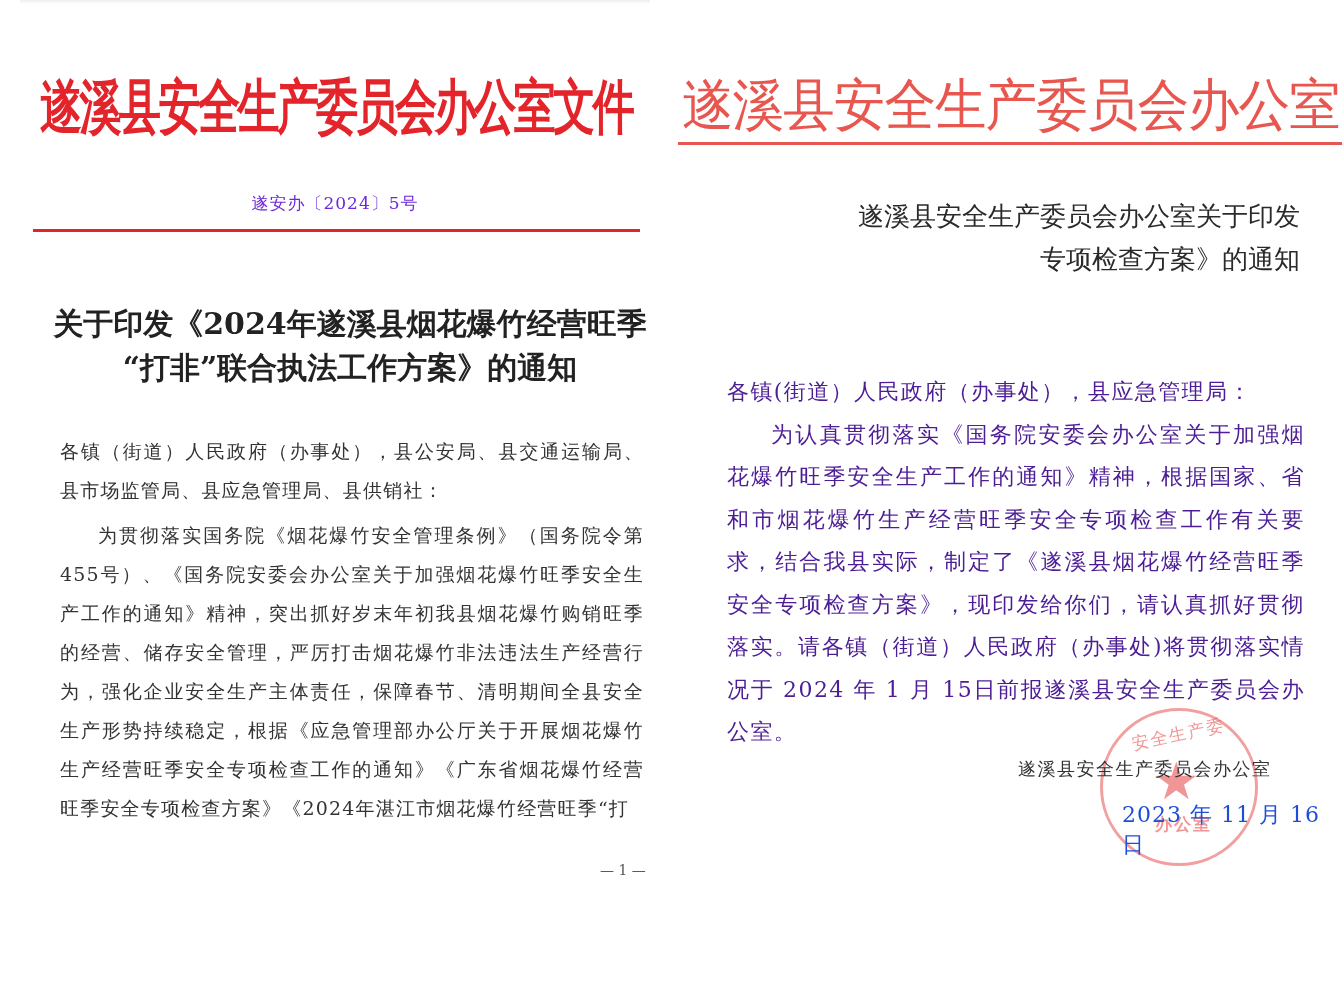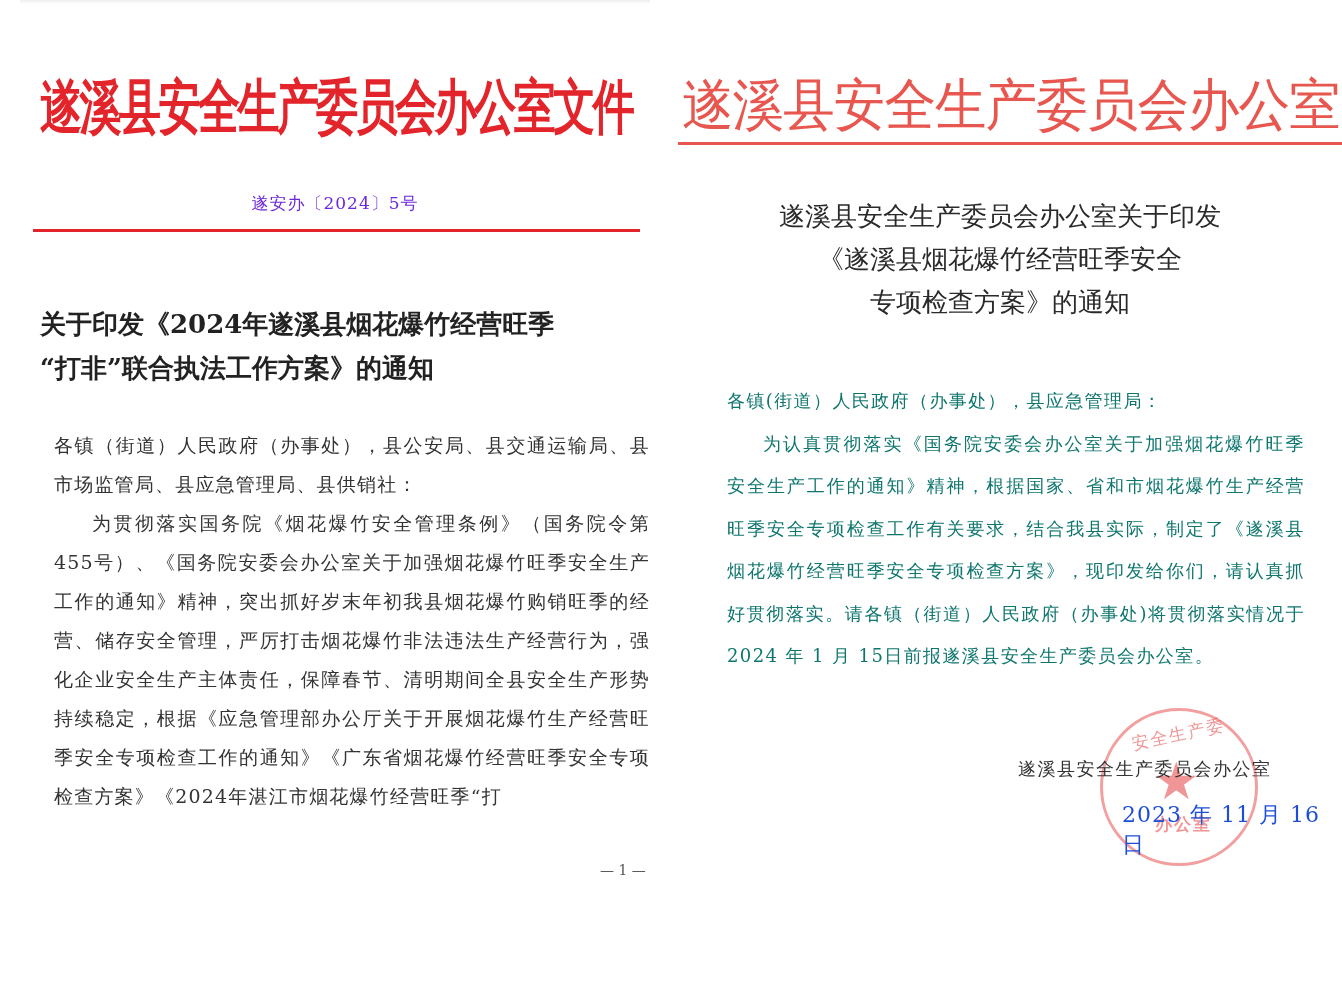--- a/index.html
+++ b/index.html
@@ -19,45 +19,45 @@
     letter-spacing: -3px; white-space: nowrap; line-height: 60px; font-weight: bold;
     transform: scaleX(0.84) scaleY(1.18); transform-origin: left top;
   }
   .doc-no {
     position: absolute; left: 0; width: 670px; top: 192px; text-align: center;
     font-size: 17px; color: #6d28d9; letter-spacing: 1px;
   }
   .red-rule-left { position: absolute; left: 33px; width: 607px; top: 229px; height: 3px; background: #e3242b; }
 
   .title-left {
-    position: absolute; left: 40px; width: 620px; top: 302px; text-align: left;
-    font-size: 26px; font-weight: bold; line-height: 44px; color: #222;
+    position: absolute; left: 40px; width: 620px; top: 302px; text-align: center;
+    font-size: 30px; font-weight: bold; line-height: 44px; color: #222;
   }
   .body-left {
     position: absolute; left: 54px; width: 596px; top: 426px;
     font-size: 19px; line-height: 39px; color: #333; letter-spacing: 1.2px;
     text-align: justify;
   }
-  .body-left p { margin: 0; }
+  .body-left p { margin: 6px; }
   .indent { text-indent: 2em; }
   .page-num { position: absolute; left: 600px; top: 862px; font-size: 14px; color: #555; }
 
   .red-head-right {
     position: absolute; left: 12px; top: 70px; width: 660px;
     font-size: 56px; color: #e8574f; white-space: nowrap; line-height: 70px;
     letter-spacing: -1px; transform: scaleX(0.92); transform-origin: left top;
   }
   .red-rule-right { position: absolute; left: 8px; width: 664px; top: 142px; height: 3px; background: #e8574f; }
   .title-right {
-    position: absolute; left: 30px; width: 600px; top: 195px; text-align: center;
+    position: absolute; left: 30px; width: 600px; top: 195px; text-align: right;
     font-family: "DejaVu Sans", sans-serif; font-size: 26px; line-height: 43px; color: #2a2a2a;
   }
   .body-right {
-    position: absolute; left: 57px; width: 578px; top: 380px;
-    font-size: 18px; line-height: 42.5px; color: #0f766e; letter-spacing: 1.4px; text-align: justify;
+    position: absolute; left: 57px; width: 578px; top: 371px;
+    font-size: 22px; line-height: 42.5px; color: #4c1d95; letter-spacing: 1.4px; text-align: justify;
   }
   .body-right p { margin: 0; }
   .sign-org { position: absolute; left: 348px; top: 757px; font-size: 18px; color: #333; letter-spacing: 1.5px; }
   .sign-date { position: absolute; left: 452px; top: 800px; font-size: 22px; color: #1d4ed8; letter-spacing: 1px; }
   .seal {
     position: absolute; left: 430px; top: 708px; width: 152px; height: 152px;
     border: 3px solid rgba(230,80,80,0.55); border-radius: 50%;
   }
   .seal-star { position: absolute; left: 50px; top: 44px; font-size: 52px; color: rgba(230,80,80,0.6); line-height: 52px; }
   .seal-text-top { position: absolute; left: 28px; top: 12px; font-size: 17px; color: rgba(230,80,80,0.6); transform: rotate(-12deg); letter-spacing: 2px; }
@@ -81,21 +81,20 @@
     <p class="indent">为贯彻落实国务院《烟花爆竹安全管理条例》（国务院令第455号）、《国务院安委会办公室关于加强烟花爆竹旺季安全生产工作的通知》精神，突出抓好岁末年初我县烟花爆竹购销旺季的经营、储存安全管理，严厉打击烟花爆竹非法违法生产经营行为，强化企业安全生产主体责任，保障春节、清明期间全县安全生产形势持续稳定，根据《应急管理部办公厅关于开展烟花爆竹生产经营旺季安全专项检查工作的通知》《广东省烟花爆竹经营旺季安全专项检查方案》《2024年湛江市烟花爆竹经营旺季“打</p>
   </div>
   <div class="page-num">— 1 —</div>
 </div>
 
 <div class="doc doc-right">
   <div class="red-head-right">遂溪县安全生产委员会办公室</div>
   <div class="red-rule-right"></div>
   <div class="title-right">
     <div>遂溪县安全生产委员会办公室关于印发</div>
-    <div>《遂溪县烟花爆竹经营旺季安全</div>
     <div>专项检查方案》的通知</div>
   </div>
   <div class="body-right">
     <p>各镇(街道）人民政府（办事处），县应急管理局：</p>
     <p class="indent">为认真贯彻落实《国务院安委会办公室关于加强烟花爆竹旺季安全生产工作的通知》精神，根据国家、省和市烟花爆竹生产经营旺季安全专项检查工作有关要求，结合我县实际，制定了《遂溪县烟花爆竹经营旺季安全专项检查方案》，现印发给你们，请认真抓好贯彻落实。请各镇（街道）人民政府（办事处)将贯彻落实情况于 2024 年 1 月 15日前报遂溪县安全生产委员会办公室。</p>
   </div>
   <div class="seal">
     <span class="seal-text-top">安全生产委</span>
     <span class="seal-star">★</span>
     <span class="seal-text-bottom">办公室</span>

